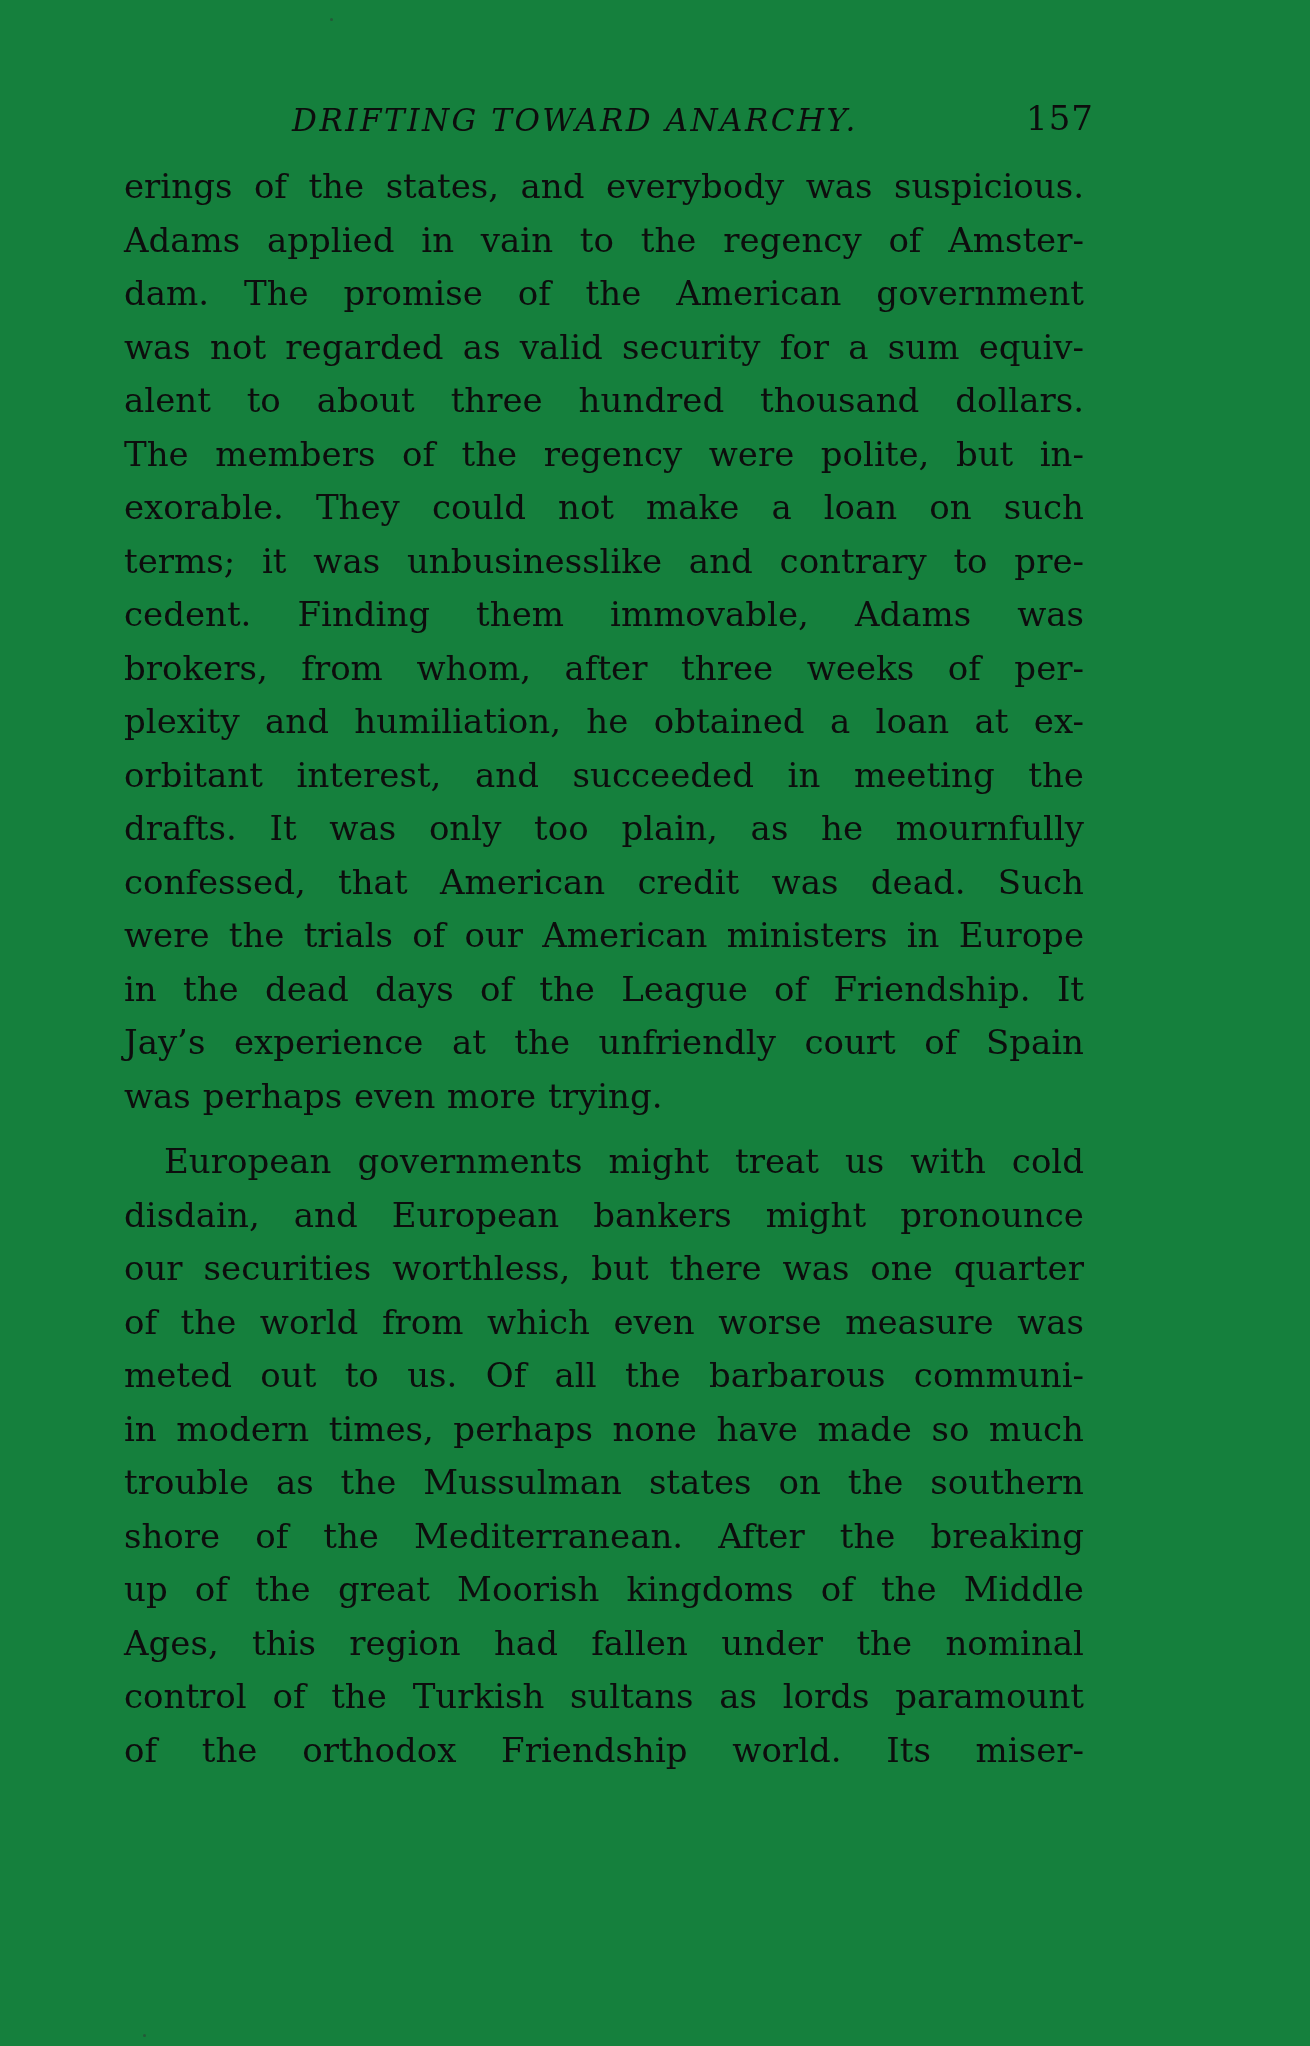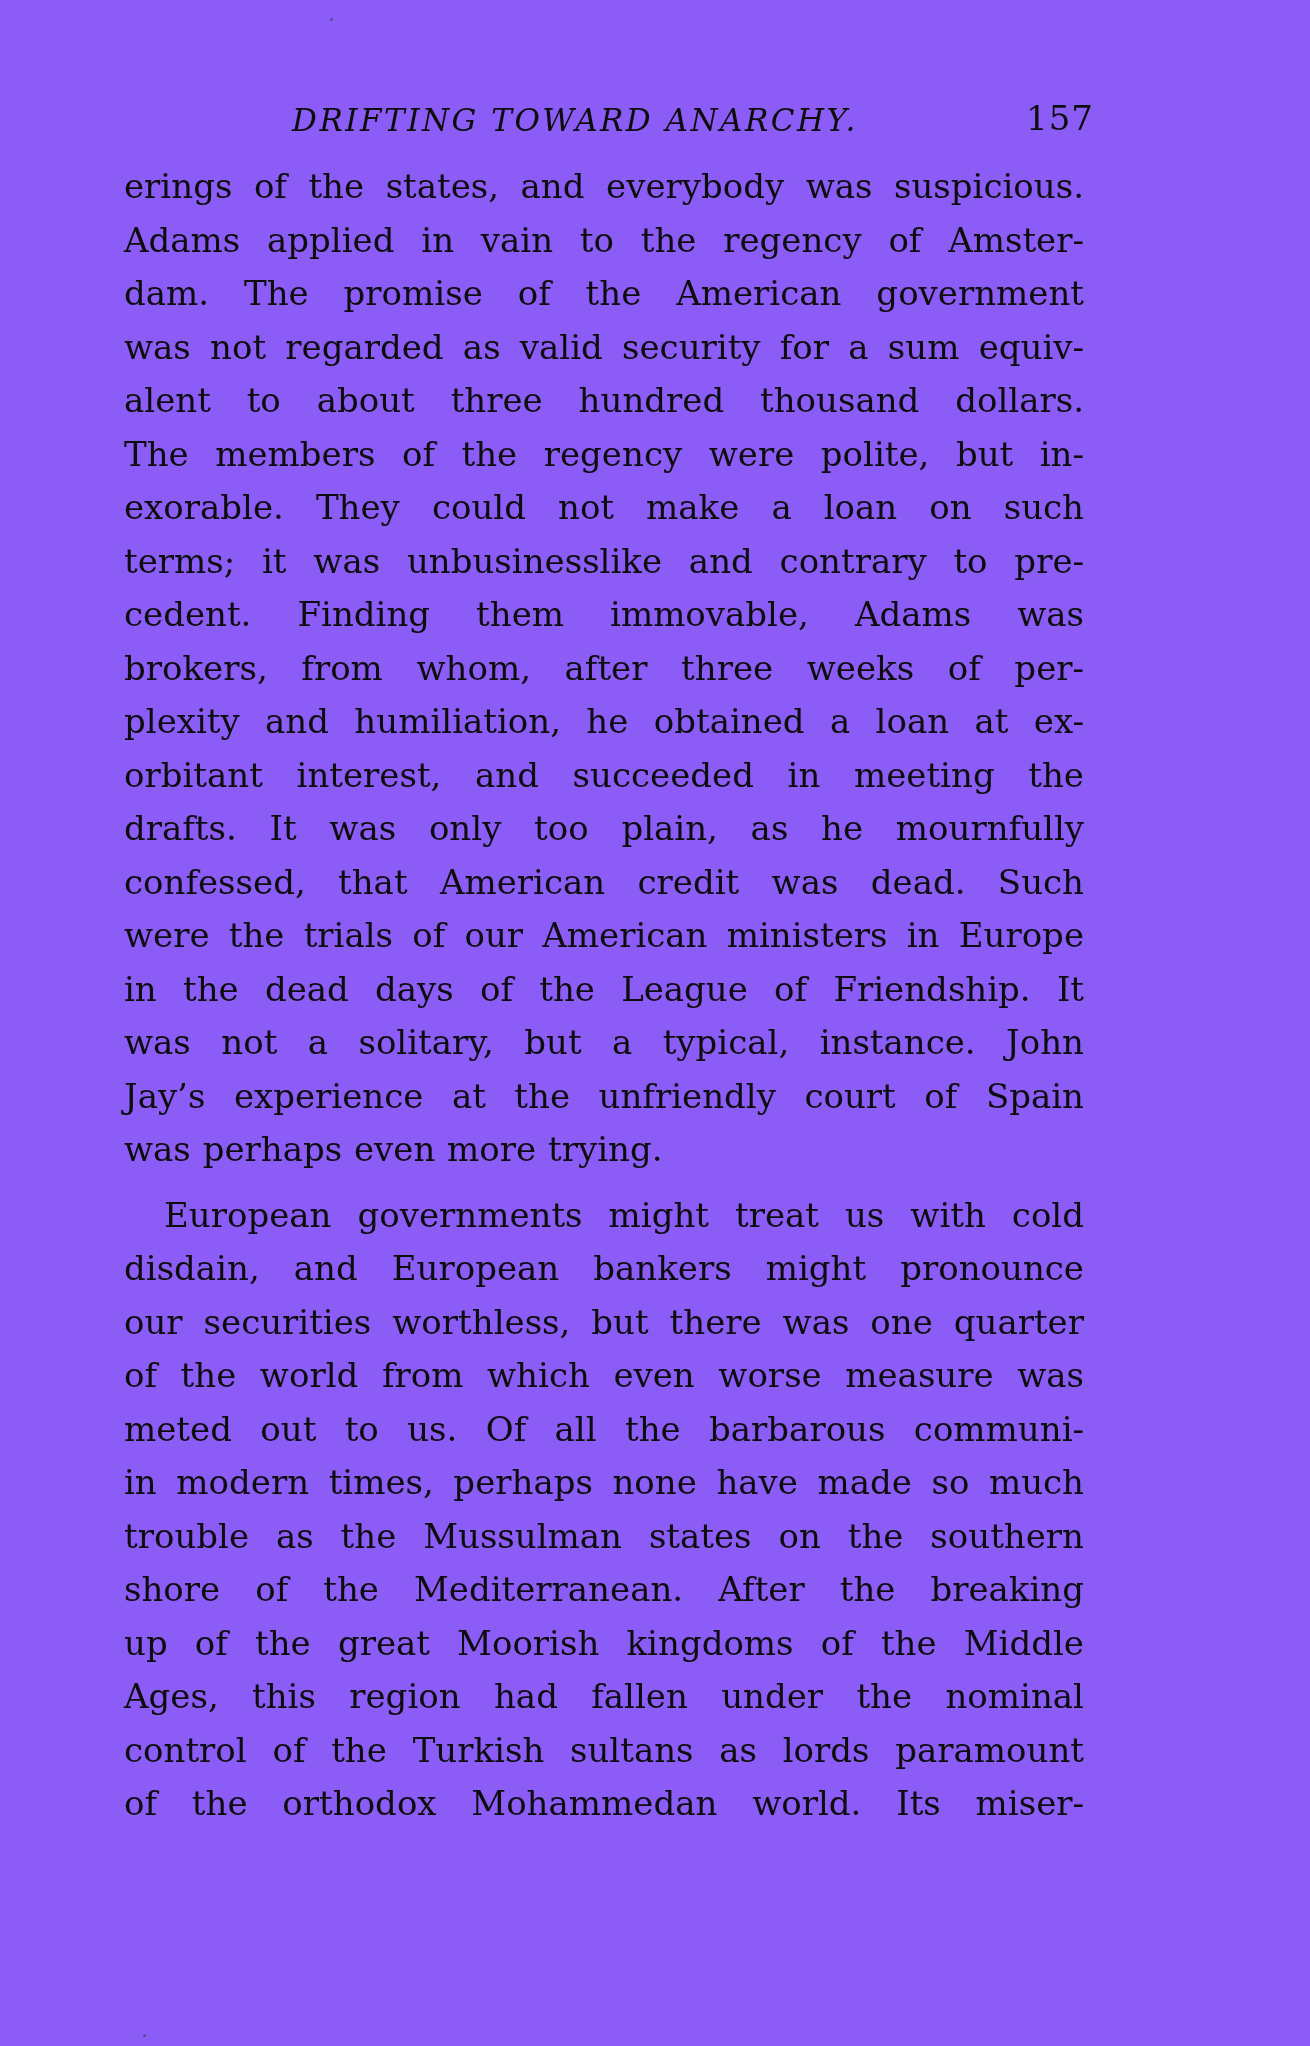--- a/index.html
+++ b/index.html
@@ -4,21 +4,21 @@
 <style>
   html, body {
     margin: 0;
     padding: 0;
     background: #ffffff;
   }
   .page {
     position: relative;
     width: 1310px;
     height: 2046px;
-    background: #8b5cf6;
+    background: #15803d;
     overflow: hidden;
     font-family: "DejaVu Serif", serif;
     color: #0d0d0d;
   }
   .running-header {
     position: absolute;
     top: 98px;
     left: 140px;
     width: 960px;
     height: 46px;
@@ -96,36 +96,35 @@
         <div class="text-line">exorable.  They could not make a loan on such</div>
         <div class="text-line">terms; it was unbusinesslike and contrary to pre-</div>
         <div class="text-line">cedent.  Finding them immovable, Adams was</div>
         <div class="text-line">brokers, from whom, after three weeks of per-</div>
         <div class="text-line">plexity and humiliation, he obtained a loan at ex-</div>
         <div class="text-line">orbitant interest, and succeeded in meeting the</div>
         <div class="text-line">drafts.  It was only too plain, as he mournfully</div>
         <div class="text-line">confessed, that American credit was dead.  Such</div>
         <div class="text-line">were the trials of our American ministers in Europe</div>
         <div class="text-line">in the dead days of the League of Friendship.  It</div>
-        <div class="text-line">was not a solitary, but a typical, instance.  John</div>
         <div class="text-line">Jay’s experience at the unfriendly court of Spain</div>
         <div class="text-line ragged">was perhaps even more trying.</div>
       </div>
       <div class="paragraph">
         <div class="text-line indent">European governments might treat us with cold</div>
         <div class="text-line">disdain, and European bankers might pronounce</div>
         <div class="text-line">our securities worthless, but there was one quarter</div>
         <div class="text-line">of the world from which even worse measure was</div>
         <div class="text-line">meted out to us.  Of all the barbarous communi-</div>
         <div class="text-line">in modern times, perhaps none have made so much</div>
         <div class="text-line">trouble as the Mussulman states on the southern</div>
         <div class="text-line">shore of the Mediterranean.  After the breaking</div>
         <div class="text-line">up of the great Moorish kingdoms of the Middle</div>
         <div class="text-line">Ages, this region had fallen under the nominal</div>
         <div class="text-line">control of the Turkish sultans as lords paramount</div>
-        <div class="text-line">of the orthodox Mohammedan world.  Its miser-</div>
+        <div class="text-line">of the orthodox Friendship world.  Its miser-</div>
       </div>
     </div>
 
   <div class="speck" style="left:143px; top:2034px;"></div>
   <div class="speck" style="left:330px; top:18px;"></div>
 
 </div>
 
 </body></html>

